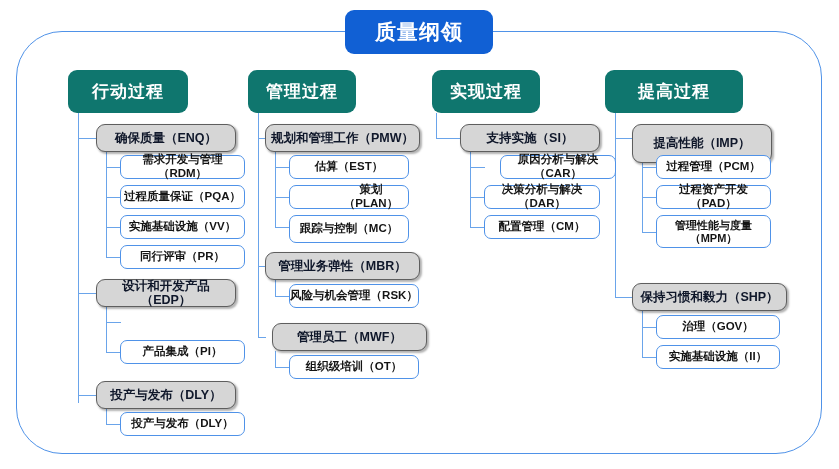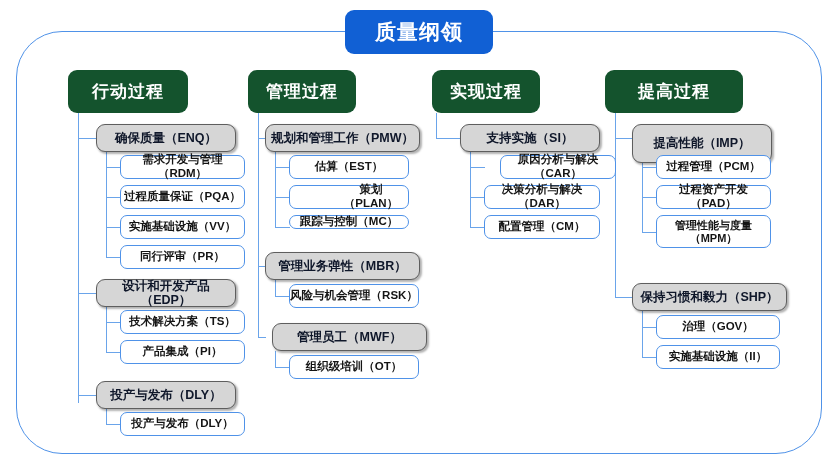--- a/index.html
+++ b/index.html
@@ -47,21 +47,21 @@
     display: flex;
     align-items: center;
     justify-content: center;
     z-index: 6;
   }
 
   
   .col-header {
     position: absolute;
     height: 43px;
-    background: #14532d;
+    background: #0f766e;
     border-radius: 9px;
     color: #ffffff;
     font-size: 17px;
     font-weight: 700;
     letter-spacing: 1px;
     display: flex;
     align-items: center;
     justify-content: center;
     z-index: 5;
   }
@@ -142,21 +142,20 @@
   <div class="line-h" style="left:106px; top:257px; width:15px;"></div>
   <div class="leaf-box" style="left:120px; top:155px; width:125px; height:24px;">需求开发与管理（RDM）</div>
   <div class="leaf-box" style="left:120px; top:185px; width:125px; height:24px;">过程质量保证（PQA）</div>
   <div class="leaf-box" style="left:120px; top:215px; width:125px; height:24px;">实施基础设施（VV）</div>
   <div class="leaf-box" style="left:120px; top:245px; width:125px; height:24px;">同行评审（PR）</div>
 
   <div class="group-box" style="left:96px; top:279px; width:140px; height:28px;">设计和开发产品（EDP）</div>
   <div class="line-v" style="left:106px; top:307px; height:45px;"></div>
   <div class="line-h" style="left:106px; top:322px; width:15px;"></div>
   <div class="line-h" style="left:106px; top:352px; width:15px;"></div>
-  <div class="leaf-box" style="left:120px; top:310px; width:125px; height:24px;">技术解决方案（TS）</div>
   <div class="leaf-box" style="left:120px; top:340px; width:125px; height:24px;">产品集成（PI）</div>
 
   <div class="group-box" style="left:96px; top:381px; width:140px; height:28px;">投产与发布（DLY）</div>
   <div class="line-v" style="left:106px; top:409px; height:15px;"></div>
   <div class="line-h" style="left:106px; top:424px; width:15px;"></div>
   <div class="leaf-box" style="left:120px; top:412px; width:125px; height:24px;">投产与发布（DLY）</div>
 
   <div class="col-header" style="left:248px; top:70px; width:108px;">管理过程</div>
 
   <div class="line-v" style="left:258px; top:113px; height:225px;"></div>
@@ -164,21 +163,21 @@
   <div class="line-h" style="left:258px; top:266px; width:8px;"></div>
   <div class="line-h" style="left:258px; top:337px; width:8px;"></div>
 
   <div class="group-box" style="left:265px; top:124px; width:155px; height:28px;">规划和管理工作（PMW）</div>
   <div class="line-v" style="left:275px; top:152px; height:75px;"></div>
   <div class="line-h" style="left:275px; top:167px; width:15px;"></div>
   <div class="line-h" style="left:275px; top:197px; width:15px;"></div>
   <div class="line-h" style="left:275px; top:227px; width:15px;"></div>
   <div class="leaf-box" style="left:289px; top:155px; width:120px; height:24px;">估算（EST）</div>
   <div class="leaf-box" style="left:289px; top:185px; width:120px; height:24px;padding-left:44px;">策划（PLAN）</div>
-  <div class="leaf-box" style="left:289px; top:215px; width:120px; height:14px;">跟踪与控制（MC）</div>
+  <div class="leaf-box" style="left:289px; top:215px; width:120px; height:28px;">跟踪与控制（MC）</div>
 
   <div class="group-box" style="left:265px; top:252px; width:155px; height:28px;">管理业务弹性（MBR）</div>
   <div class="line-v" style="left:275px; top:280px; height:16px;"></div>
   <div class="line-h" style="left:275px; top:296px; width:15px;"></div>
   <div class="leaf-box" style="left:289px; top:284px; width:130px; height:24px;">风险与机会管理（RSK）</div>
 
   <div class="group-box" style="left:248px; top:323px; width:155px; height:28px;margin-left:24px;">管理员工（MWF）</div>
   <div class="line-v" style="left:275px; top:351px; height:16px;"></div>
   <div class="line-h" style="left:275px; top:367px; width:15px;"></div>
   <div class="leaf-box" style="left:289px; top:355px; width:130px; height:24px;">组织级培训（OT）</div>

